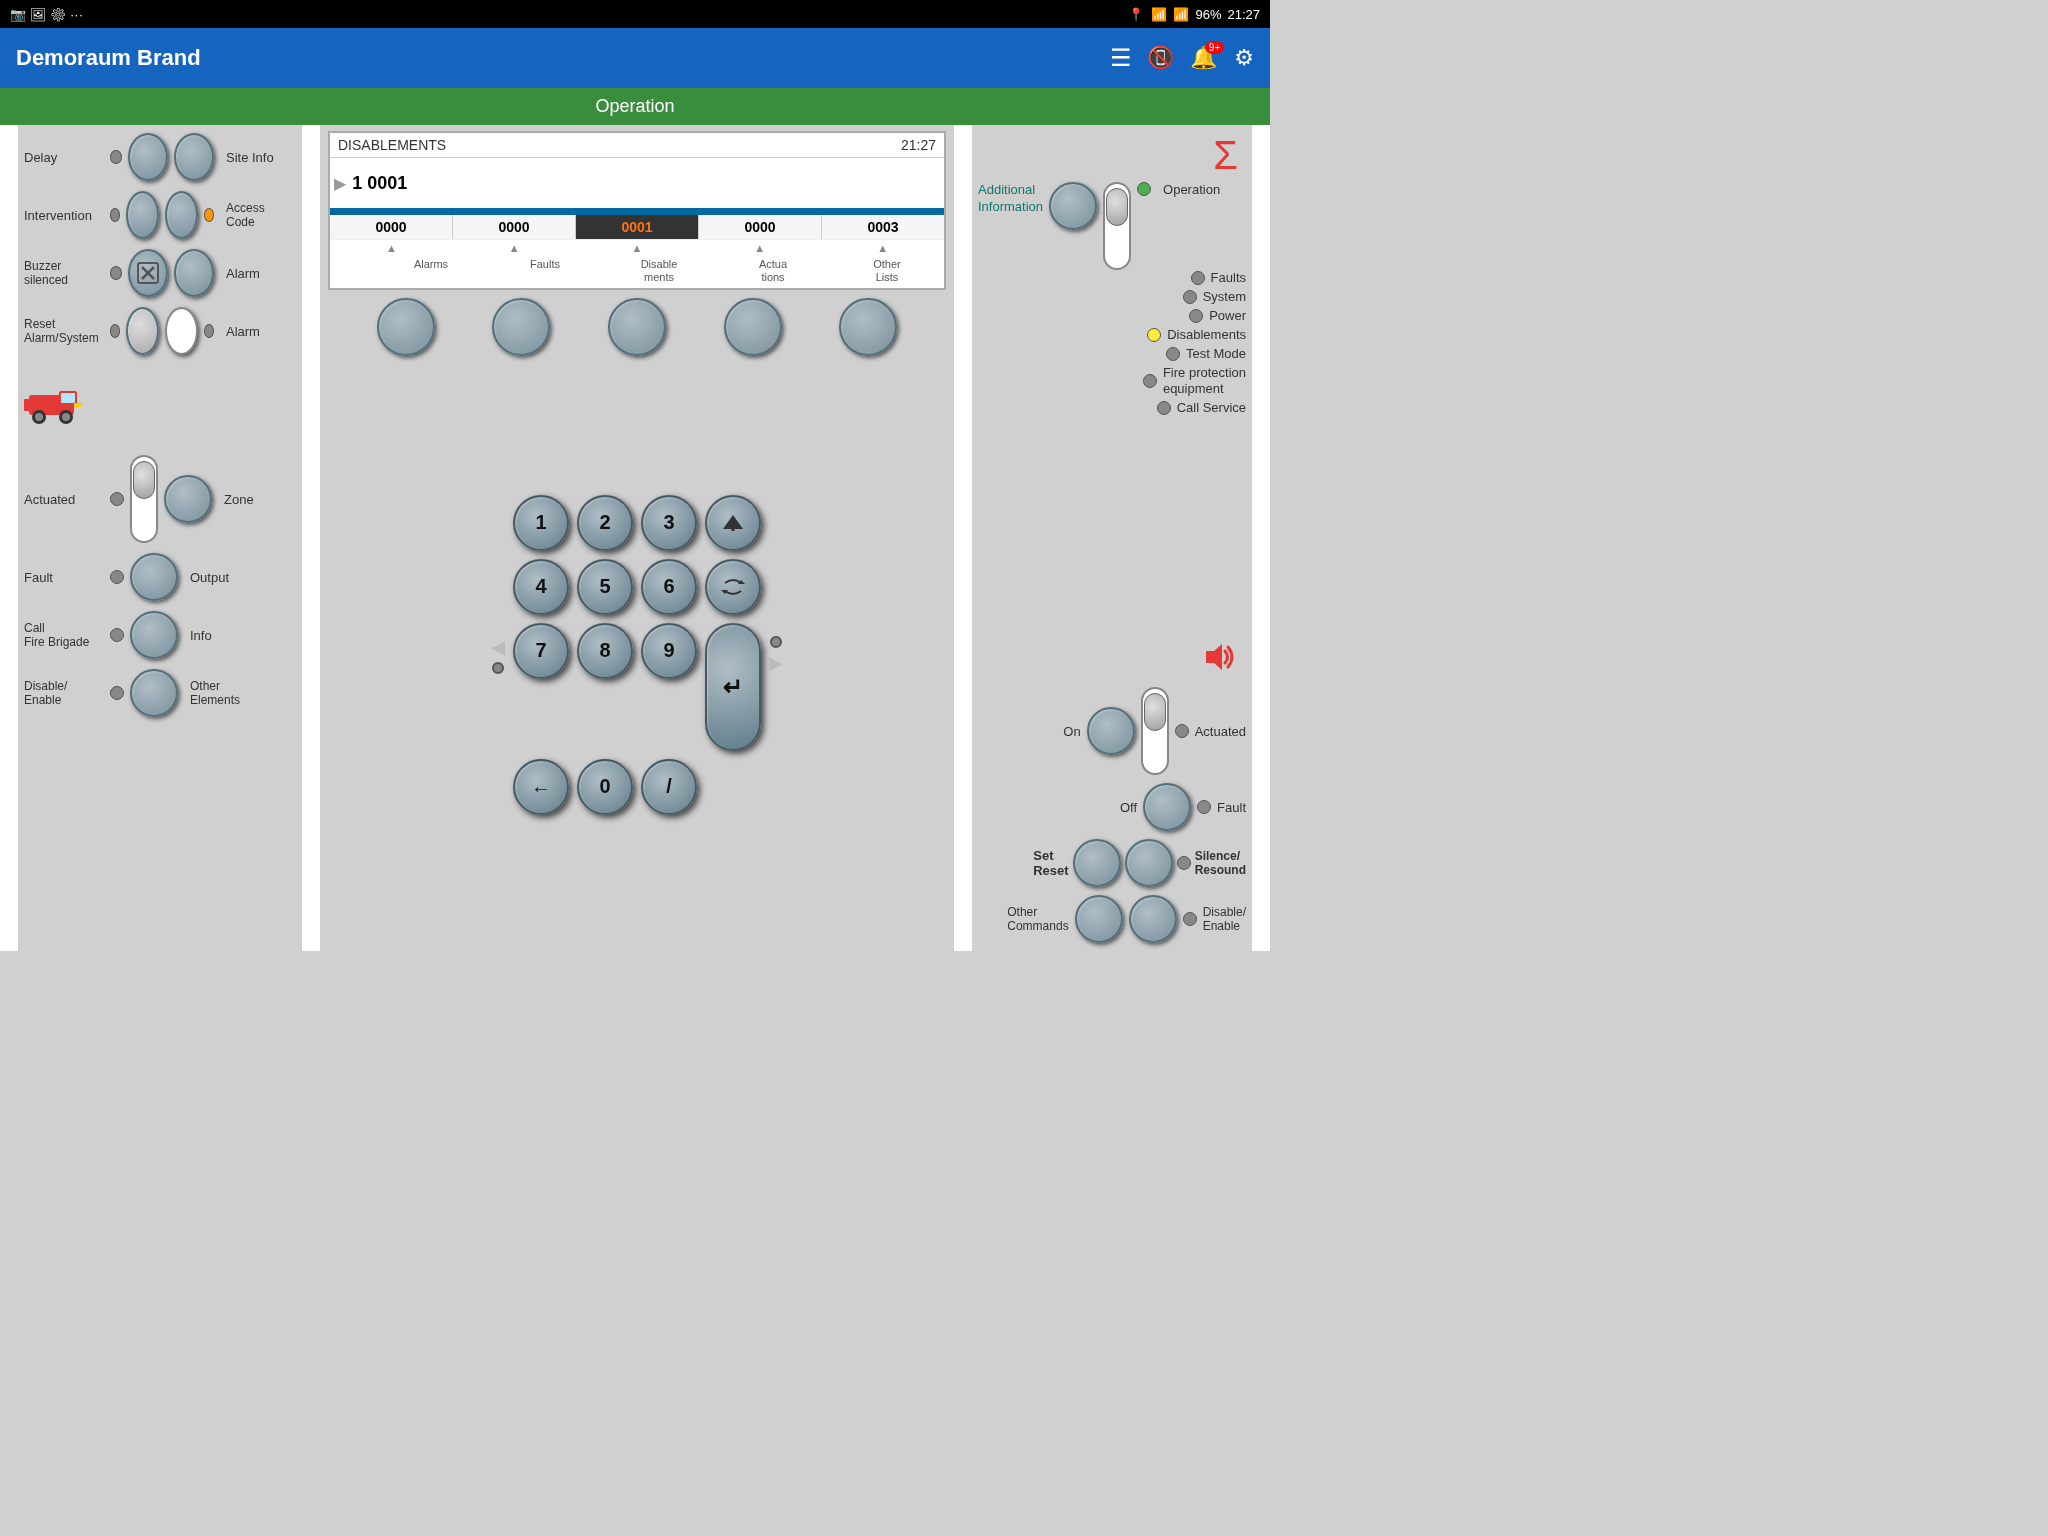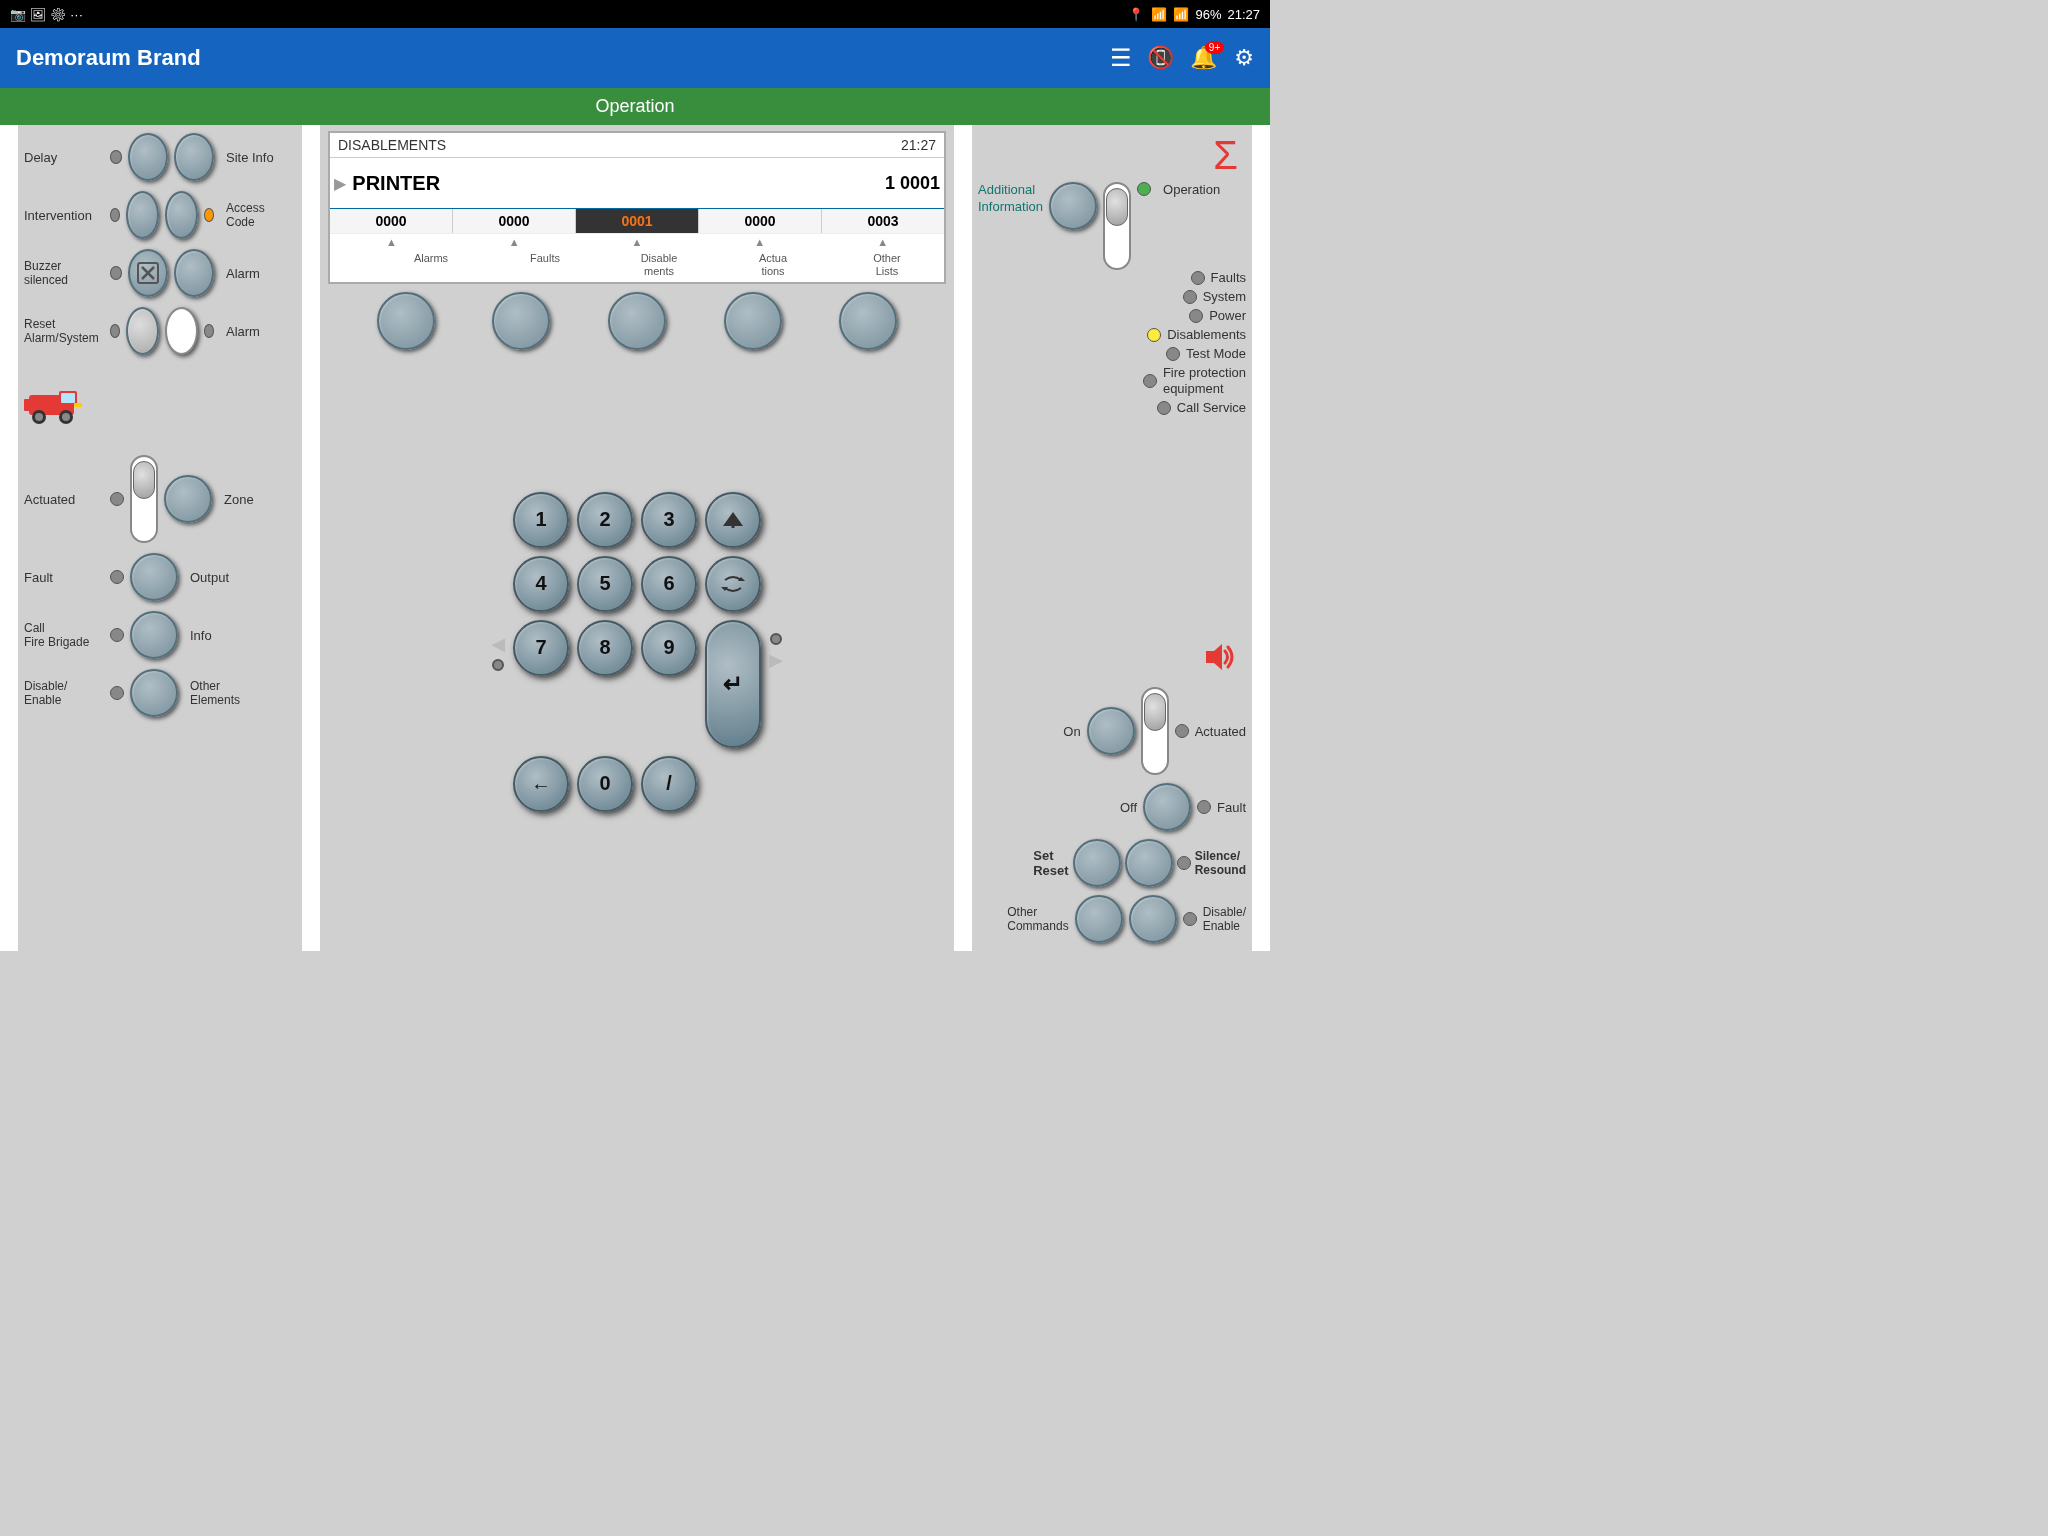--- a/index.html
+++ b/index.html
@@ -196,25 +196,24 @@
 
   <div style="flex:1;display:flex;flex-direction:column;padding:6px 8px;gap:6px;">
 
     <div style="background:#fff;border:2px solid #aaa;">
       <div class="display-header">
         <span>DISABLEMENTS</span>
         <span>21:27</span>
       </div>
       <div style="display:flex;align-items:center;padding:8px 4px;min-height:50px;">
         <span style="color:#999;font-size:16px;margin-right:6px;">▶</span>
-        <span style="font-size:20px;font-weight:bold;flex:1;">PRINTER</span>
         <span style="font-size:18px;font-weight:bold;">1 0001</span>
       </div>
 
-      <div style="display:flex;border-top:1px solid #0369a1;">
+      <div style="display:flex;border-top:7px solid #0369a1;">
         <div style="flex:1;text-align:center;padding:4px 2px;font-size:14px;font-weight:bold;background:#f5f5f5;border-right:1px solid #ccc;">
           <div>0000</div>
         </div>
         <div style="flex:1;text-align:center;padding:4px 2px;font-size:14px;font-weight:bold;background:#f5f5f5;border-right:1px solid #ccc;">
           <div>0000</div>
         </div>
         <div style="flex:1;text-align:center;padding:4px 2px;font-size:14px;font-weight:bold;background:#333;color:#f97316;border-right:1px solid #ccc;">
           <div>0001</div>
         </div>
         <div style="flex:1;text-align:center;padding:4px 2px;font-size:14px;font-weight:bold;background:#f5f5f5;border-right:1px solid #ccc;">

